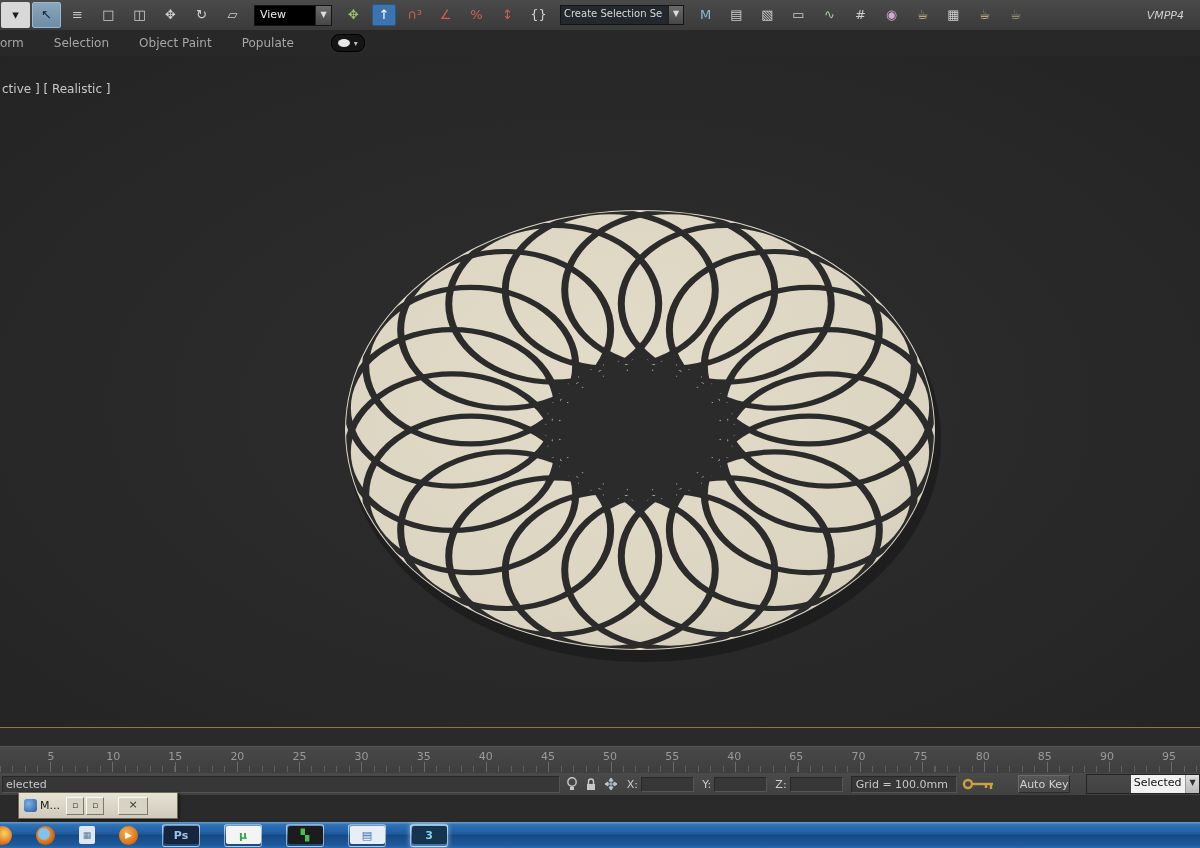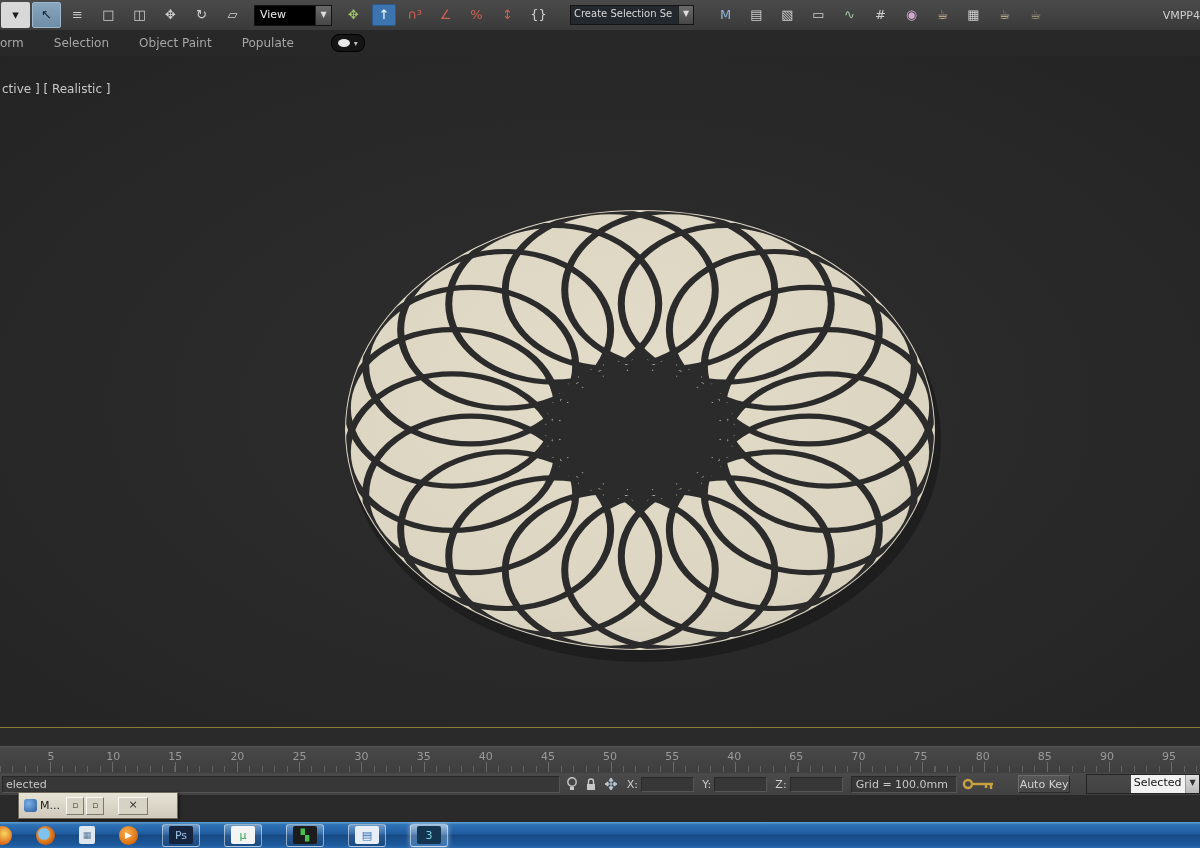--- a/index.html
+++ b/index.html
@@ -11,24 +11,24 @@
     background:linear-gradient(#4a4a4a,#3a3a3a);border-bottom:1px solid #2b2b2b;
     display:flex;align-items:center;}
   .tb-group{display:flex;align-items:center;}
   .tbicon{width:27px;height:24px;line-height:24px;text-align:center;font-size:13px;
     color:#cfcfcf;margin:0 1px;border:1px solid transparent;border-radius:2px;cursor:default;}
   .tbicon.sel{background:linear-gradient(#88a6bd,#6e8da6);border:1px solid #9db8cc;color:#0d2233;}
   .tbicon.boxed{background:#3b74ae;color:#fff;border:1px solid #2a5a8c;width:22px;height:20px;line-height:20px;margin:0 3px;}
   .view-dd{display:flex;width:76px;height:19px;border:1px solid #141414;margin:0 6px;}
   .view-dd .txt{flex:1;background:#000;color:#ececec;font-size:11px;padding:2px 5px 0 5px;}
   .view-dd .arr{width:15px;background:linear-gradient(#6a6a6a,#474747);color:#ddd;font-size:8px;text-align:center;line-height:17px;border-left:1px solid #222;}
-  .combo{display:flex;width:122px;height:18px;border:1px solid #141414;margin:0 16px;}
+  .combo{display:flex;width:122px;height:18px;border:1px solid #141414;margin:0 6px;}
   .combo .txt{flex:1;background:#23282e;color:#d8d8d8;font-size:10px;padding:2px 3px 0 3px;white-space:nowrap;overflow:hidden;}
   .combo .arr{width:14px;background:linear-gradient(#6a6a6a,#474747);color:#ddd;font-size:8px;text-align:center;line-height:16px;border-left:1px solid #222;}
-  .ws-label{margin-left:auto;color:#cfcfcf;font-size:11px;}
+  .ws-label{margin-left:auto;margin-right:16px;color:#cfcfcf;font-size:11px;font-style:italic;}
 
   
   .ribbon{position:absolute;top:30px;left:0;width:1200px;height:26px;background:#282828;
     display:flex;align-items:center;border-bottom:1px solid #1d1d1d;}
   .ribbon .tab{color:#a6a6a6;font-size:12px;padding:0 15px;cursor:default;}
   .ribbon .tab.cut{padding-left:0;}
   .ribbon-pill{display:flex;align-items:center;background:#151515;border-radius:8px;height:16px;
     padding:0 6px;margin-left:22px;border:1px solid #000;}
   .ribbon-pill .oval{width:12px;height:8px;border-radius:50%;background:#e8e8e8;margin-right:4px;}
   .ribbon-pill .arr{color:#bbb;font-size:8px;}
@@ -97,22 +97,22 @@
   
   .taskbar{position:absolute;top:822px;left:0;width:1200px;height:26px;overflow:hidden;
     background:linear-gradient(#63a5d8 0%,#2f72b6 10%,#1e5b9f 45%,#174a84 52%,#1d5a9d 88%,#2a6cb0 100%);
     display:flex;align-items:center;gap:24px;padding-left:2px;box-sizing:border-box;}
   .tk-circle{width:19px;height:19px;border-radius:50%;}
   .tk-plain{display:flex;align-items:center;justify-content:center;}
   .tk-frame{display:flex;align-items:center;justify-content:center;width:36px;height:21px;
     border:1px solid rgba(255,255,255,.5);border-radius:3px;
     background:linear-gradient(rgba(255,255,255,.30),rgba(255,255,255,.08) 50%,rgba(0,0,0,.18));}
   .tk-frame.active{background:linear-gradient(rgba(255,255,255,.55),rgba(255,255,255,.25) 50%,rgba(120,180,230,.3));box-shadow:0 0 5px rgba(255,255,255,.5);}
-  .tk-inner{width:24px;height:18px;border-radius:2px;display:flex;align-items:center;justify-content:center;
-    font-size:11px;font-weight:normal;}
+  .tk-inner{width:35px;height:18px;border-radius:2px;display:flex;align-items:center;justify-content:center;
+    font-size:11px;font-weight:bold;}
 </style>
 </head>
 <body>
 
 <div class="screen">
 
   <div class="toolbar">
     <div class="tb-group">
         <div class="tbicon" style="color: rgb(28, 28, 28); background: rgb(216, 216, 216);">▾</div>
         <div class="tbicon sel" style="color: rgb(13, 34, 51);">↖</div>

